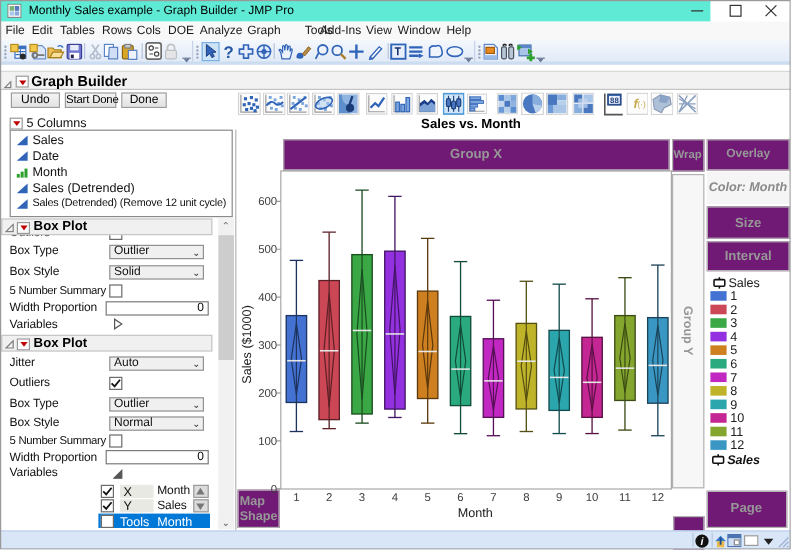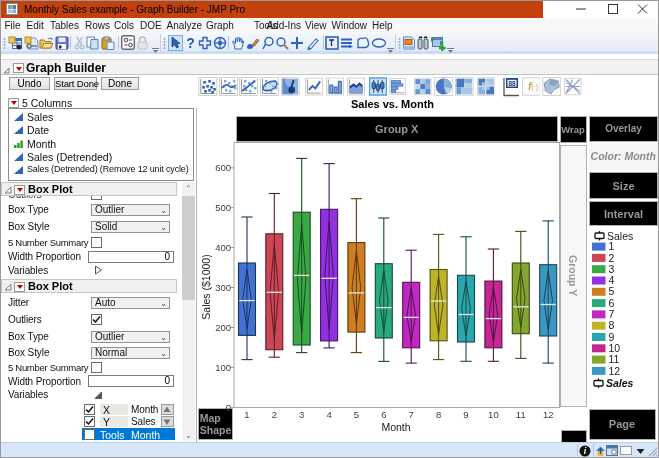--- a/index.html
+++ b/index.html
@@ -1,28 +1,28 @@
 <!DOCTYPE html>
 <html><head><meta charset="utf-8"><style>
 *{margin:0;padding:0;box-sizing:border-box}
 body{width:659px;height:458px;font-family:"Liberation Sans",sans-serif;position:relative;background:#fff;overflow:hidden}
 .abs{position:absolute}
-.zone{position:absolute;background:#000000;border:1px solid #b2b2b2;color:#979797;font-weight:bold;display:flex;align-items:center;justify-content:center;white-space:nowrap}
+.zone{position:absolute;background:#701a75;border:1px solid #b2b2b2;color:#979797;font-weight:bold;display:flex;align-items:center;justify-content:center;white-space:nowrap}
 .combo{position:absolute;height:12px;background:#f0f0f0;border:1px solid #919191;font-size:10px;color:#111;line-height:10px;padding-left:3px}
 .combo .chev{position:absolute;right:2px;top:1px;font-size:8px;color:#444}
 .cb{position:absolute;width:11px;height:11px;background:#fff;border:1px solid #6a6a6a}
 .lbl{position:absolute;font-size:10px;letter-spacing:-0.1px;color:#111;white-space:nowrap}
 .rtri{position:absolute;width:11px;height:10px;background:#fff;border:1px solid #999;display:flex;align-items:center;justify-content:center}
 .rtri:after{content:"";border:3.5px solid transparent;border-top:4.5px solid #c00000;margin-top:4px}
 .sechdr{position:absolute;left:1px;width:176px;height:13.5px;background:#f0f0f0;border:1px solid #c6c6c6}
 </style></head><body>
 
 <div class="abs" style="left:0;top:0;width:659px;height:458px;border:1px solid #999;z-index:99;pointer-events:none"></div>
 
-<div class="abs" style="left:0;top:0;width:543px;height:18px;background:#c2410c">
+<div class="abs" style="left:0;top:0;width:592px;height:18px;background:#5eead4">
 <svg class="abs" style="left:6px;top:3px" width="12" height="12">
 <rect x="0.5" y="0.5" width="11" height="11" fill="#fff" stroke="#888"></rect>
 <rect x="2" y="2" width="4" height="4" fill="#7ab27a"></rect>
       <rect x="6.5" y="2" width="3.5" height="4" fill="#5577bb"></rect>
 <rect x="2" y="6.5" width="4" height="3.5" fill="#aac6e8"></rect>
       <rect x="6.5" y="6.5" width="3.5" height="3.5" fill="#88a8d8"></rect>
 </svg>
 <div class="abs" style="left:24px;top:3.5px;font-size:10px;color:#000">Monthly Sales example - Graph Builder - JMP Pro</div>
 <svg class="abs" style="left:572px;top:0" width="87" height="18">
 <line x1="4" y1="9" x2="14" y2="9" stroke="#333" stroke-width="1"></line>

